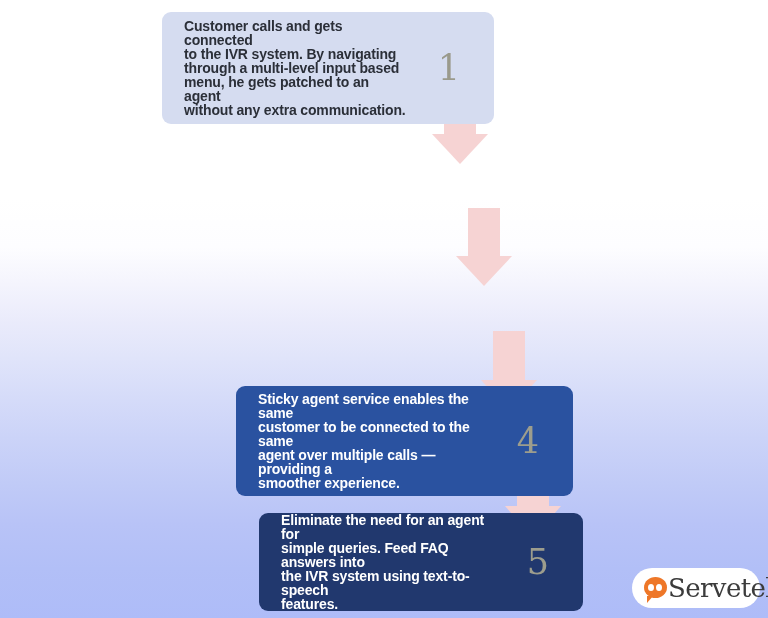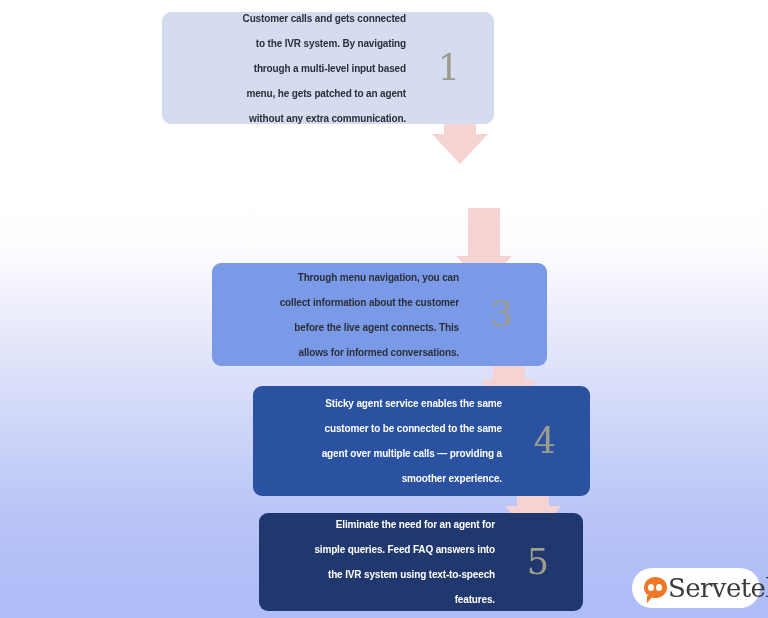--- a/index.html
+++ b/index.html
@@ -66,26 +66,25 @@
     z-index: 2;
     display: flex;
     align-items: center;
   }
   .step .body {
     flex: 1 1 auto;
     padding-left: 22px;
     padding-right: 6px;
   }
   .step .text {
-    font-size: 10px;
-    line-height: 25px;
+    font-size: 14px;
+    line-height: 14px;
     font-weight: 600;
     letter-spacing: -0.15px;
     white-space: pre-line;
-    text-align: right;
   }
   .step .num {
     flex: 0 0 auto;
     width: 74px;
     text-align: center;
     font-family: "DejaVu Serif", serif;
     font-size: 35px;
     font-weight: 400;
     line-height: 1;
     color: #9a9a8c;
@@ -182,31 +181,22 @@
       <div class="text">Customer calls and gets connected
 to the IVR system. By navigating
 through a multi-level input based
 menu, he gets patched to an agent
 without any extra communication.</div>
     </div>
     <div class="num">1</div>
   </div>
 
 
-  <div class="step tone-light" style="left:212px; top:263px; width:335px; height:103px; background:#7a9ae8;">
-    <div class="body">
-      <div class="text">Through menu navigation, you can
-collect information about the customer
-before the live agent connects. This
-allows for informed conversations.</div>
-    </div>
-    <div class="num">3</div>
-  </div>
-
-  <div class="step tone-dark" style="left:236px; top:386px; width:337px; height:110px; background:#2a52a0;margin-left:17px;">
+
+  <div class="step tone-dark" style="left:236px; top:386px; width:337px; height:110px; background:#2a52a0;">
     <div class="body">
       <div class="text">Sticky agent service enables the same
 customer to be connected to the same
 agent over multiple calls — providing a
 smoother experience.</div>
     </div>
     <div class="num">4</div>
   </div>
 
   <div class="step tone-dark" style="left:259px; top:513px; width:324px; height:98px; background:#21386e;">

